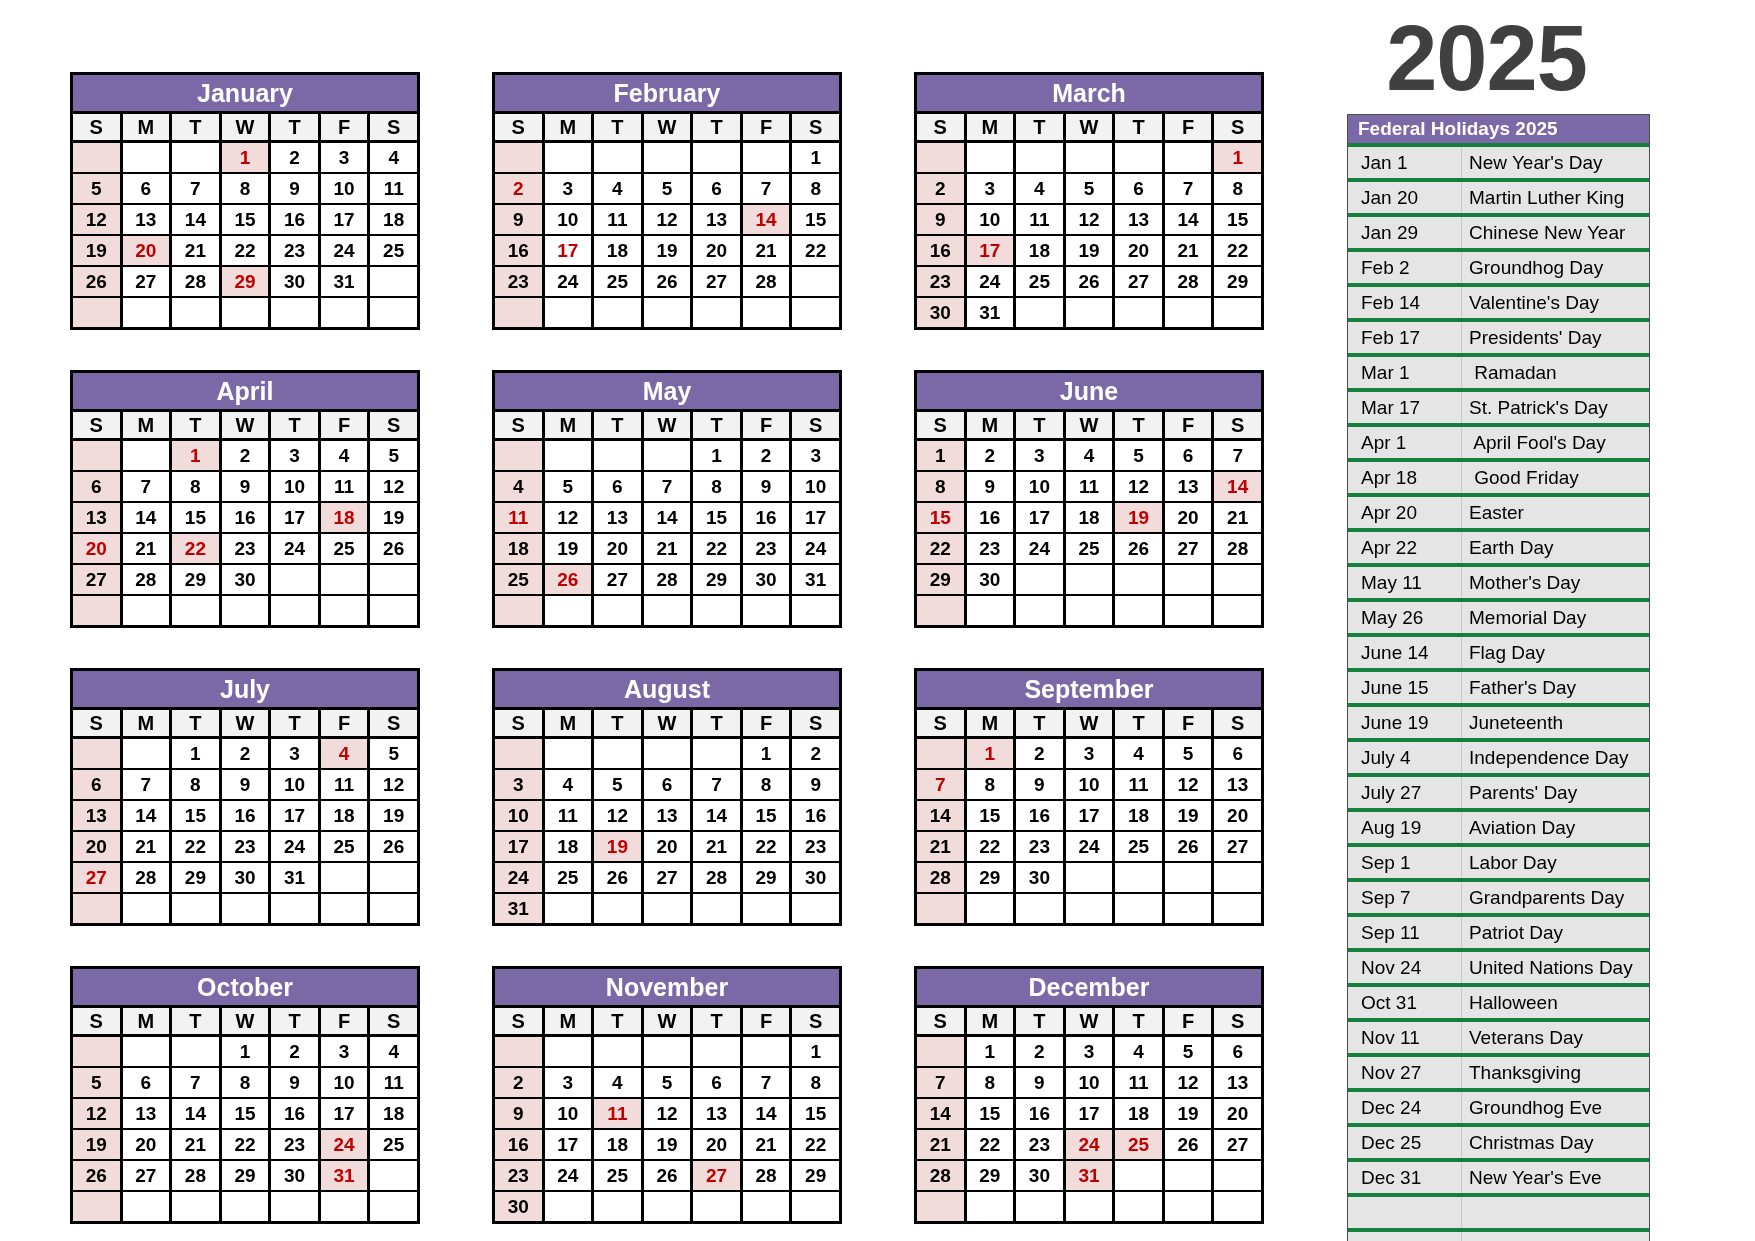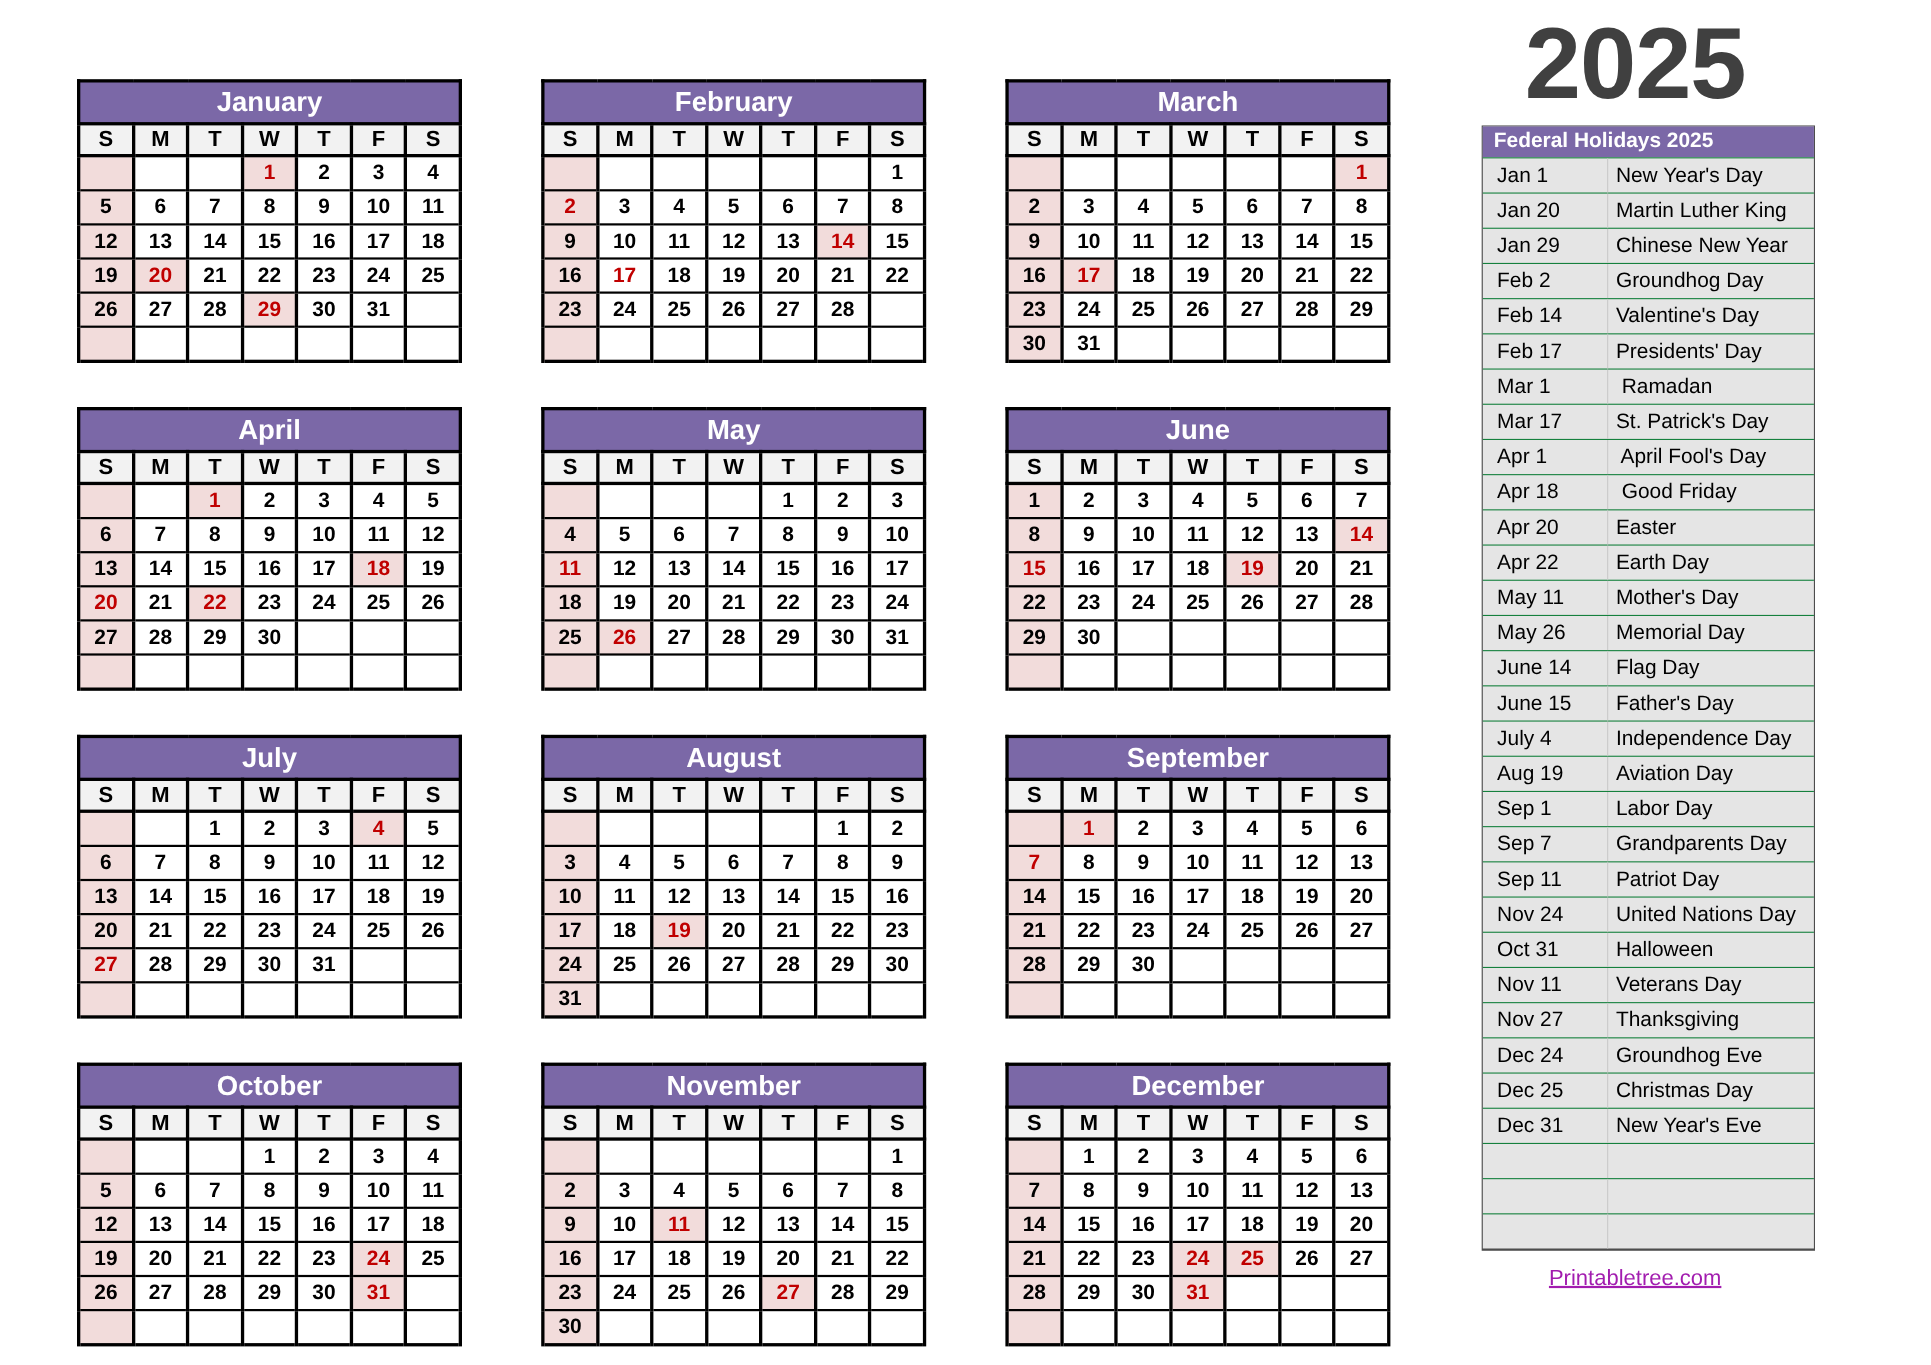--- a/index.html
+++ b/index.html
@@ -45,21 +45,21 @@
   }
   .holidays {
     margin-top:10px; border:1px solid #4d4d4d; border-bottom:2px solid #4d4d4d;
     background:#e5e5e5;
     margin-left:24px;
   }
   .hhdr {
     height:28px; background:#7b68a7; color:#fff; font-size:19px; font-weight:bold;
     display:flex; align-items:center; padding-left:10px;
   }
-  .hrow { display:flex; height:31px; border-top:1px solid #15803d; align-items:stretch; }
+  .hrow { display:flex; height:31px; border-top:4px solid #15803d; align-items:stretch; }
   .hdate {
     width:114px; flex:none; display:flex; align-items:center;
     padding-left:13px; font-size:19px; color:#000; border-right:1px solid #c9c9c9;
     box-sizing:border-box;
   }
   .hname {
     flex:1; display:flex; align-items:center; padding-left:7px;
     font-size:19px; color:#000; white-space:pre;
   }
   .footer { margin-top:14px; text-align:center; }
@@ -1001,22 +1001,30 @@
           </div>
           <div class="hrow">
             <div class="hdate">June 14</div>
             <div class="hname">Flag Day</div>
           </div>
           <div class="hrow">
             <div class="hdate">June 15</div>
             <div class="hname">Father's Day</div>
           </div>
           <div class="hrow">
+            <div class="hdate">June 19</div>
+            <div class="hname">Juneteenth</div>
+          </div>
+          <div class="hrow">
             <div class="hdate">July 4</div>
             <div class="hname">Independence Day</div>
+          </div>
+          <div class="hrow">
+            <div class="hdate">July 27</div>
+            <div class="hname">Parents' Day</div>
           </div>
           <div class="hrow">
             <div class="hdate">Aug 19</div>
             <div class="hname">Aviation Day</div>
           </div>
           <div class="hrow">
             <div class="hdate">Sep 1</div>
             <div class="hname">Labor Day</div>
           </div>
           <div class="hrow">

